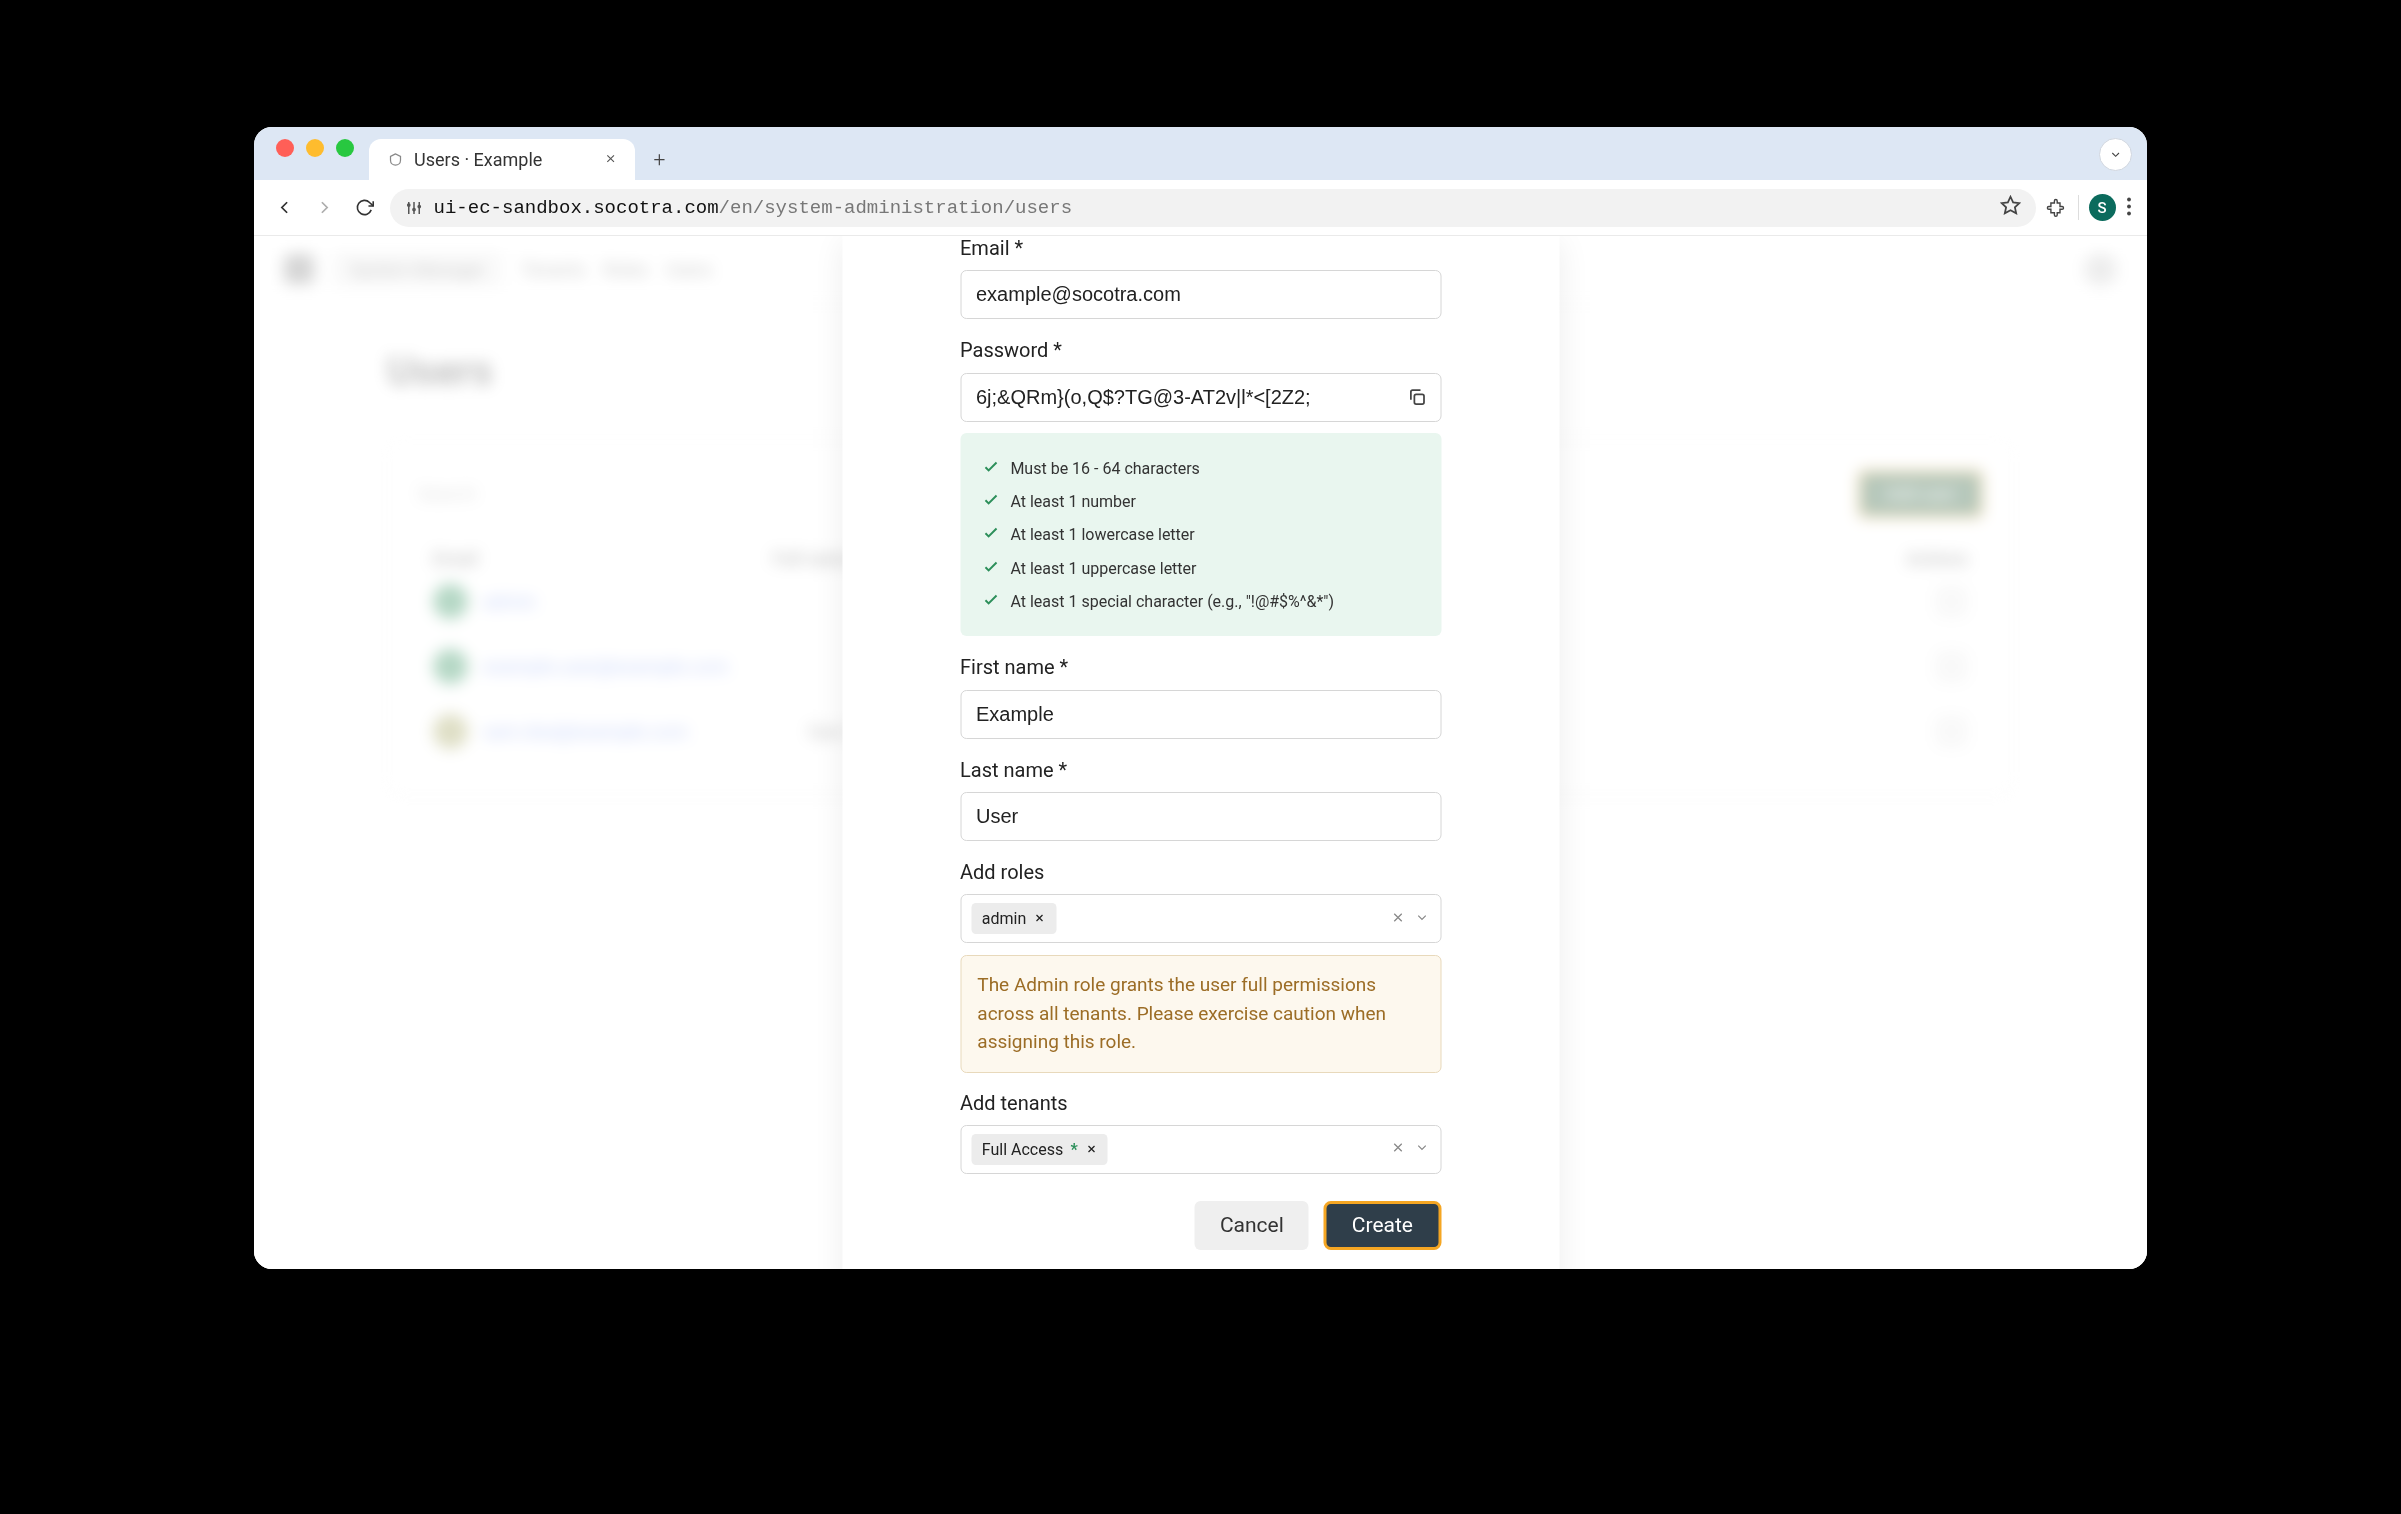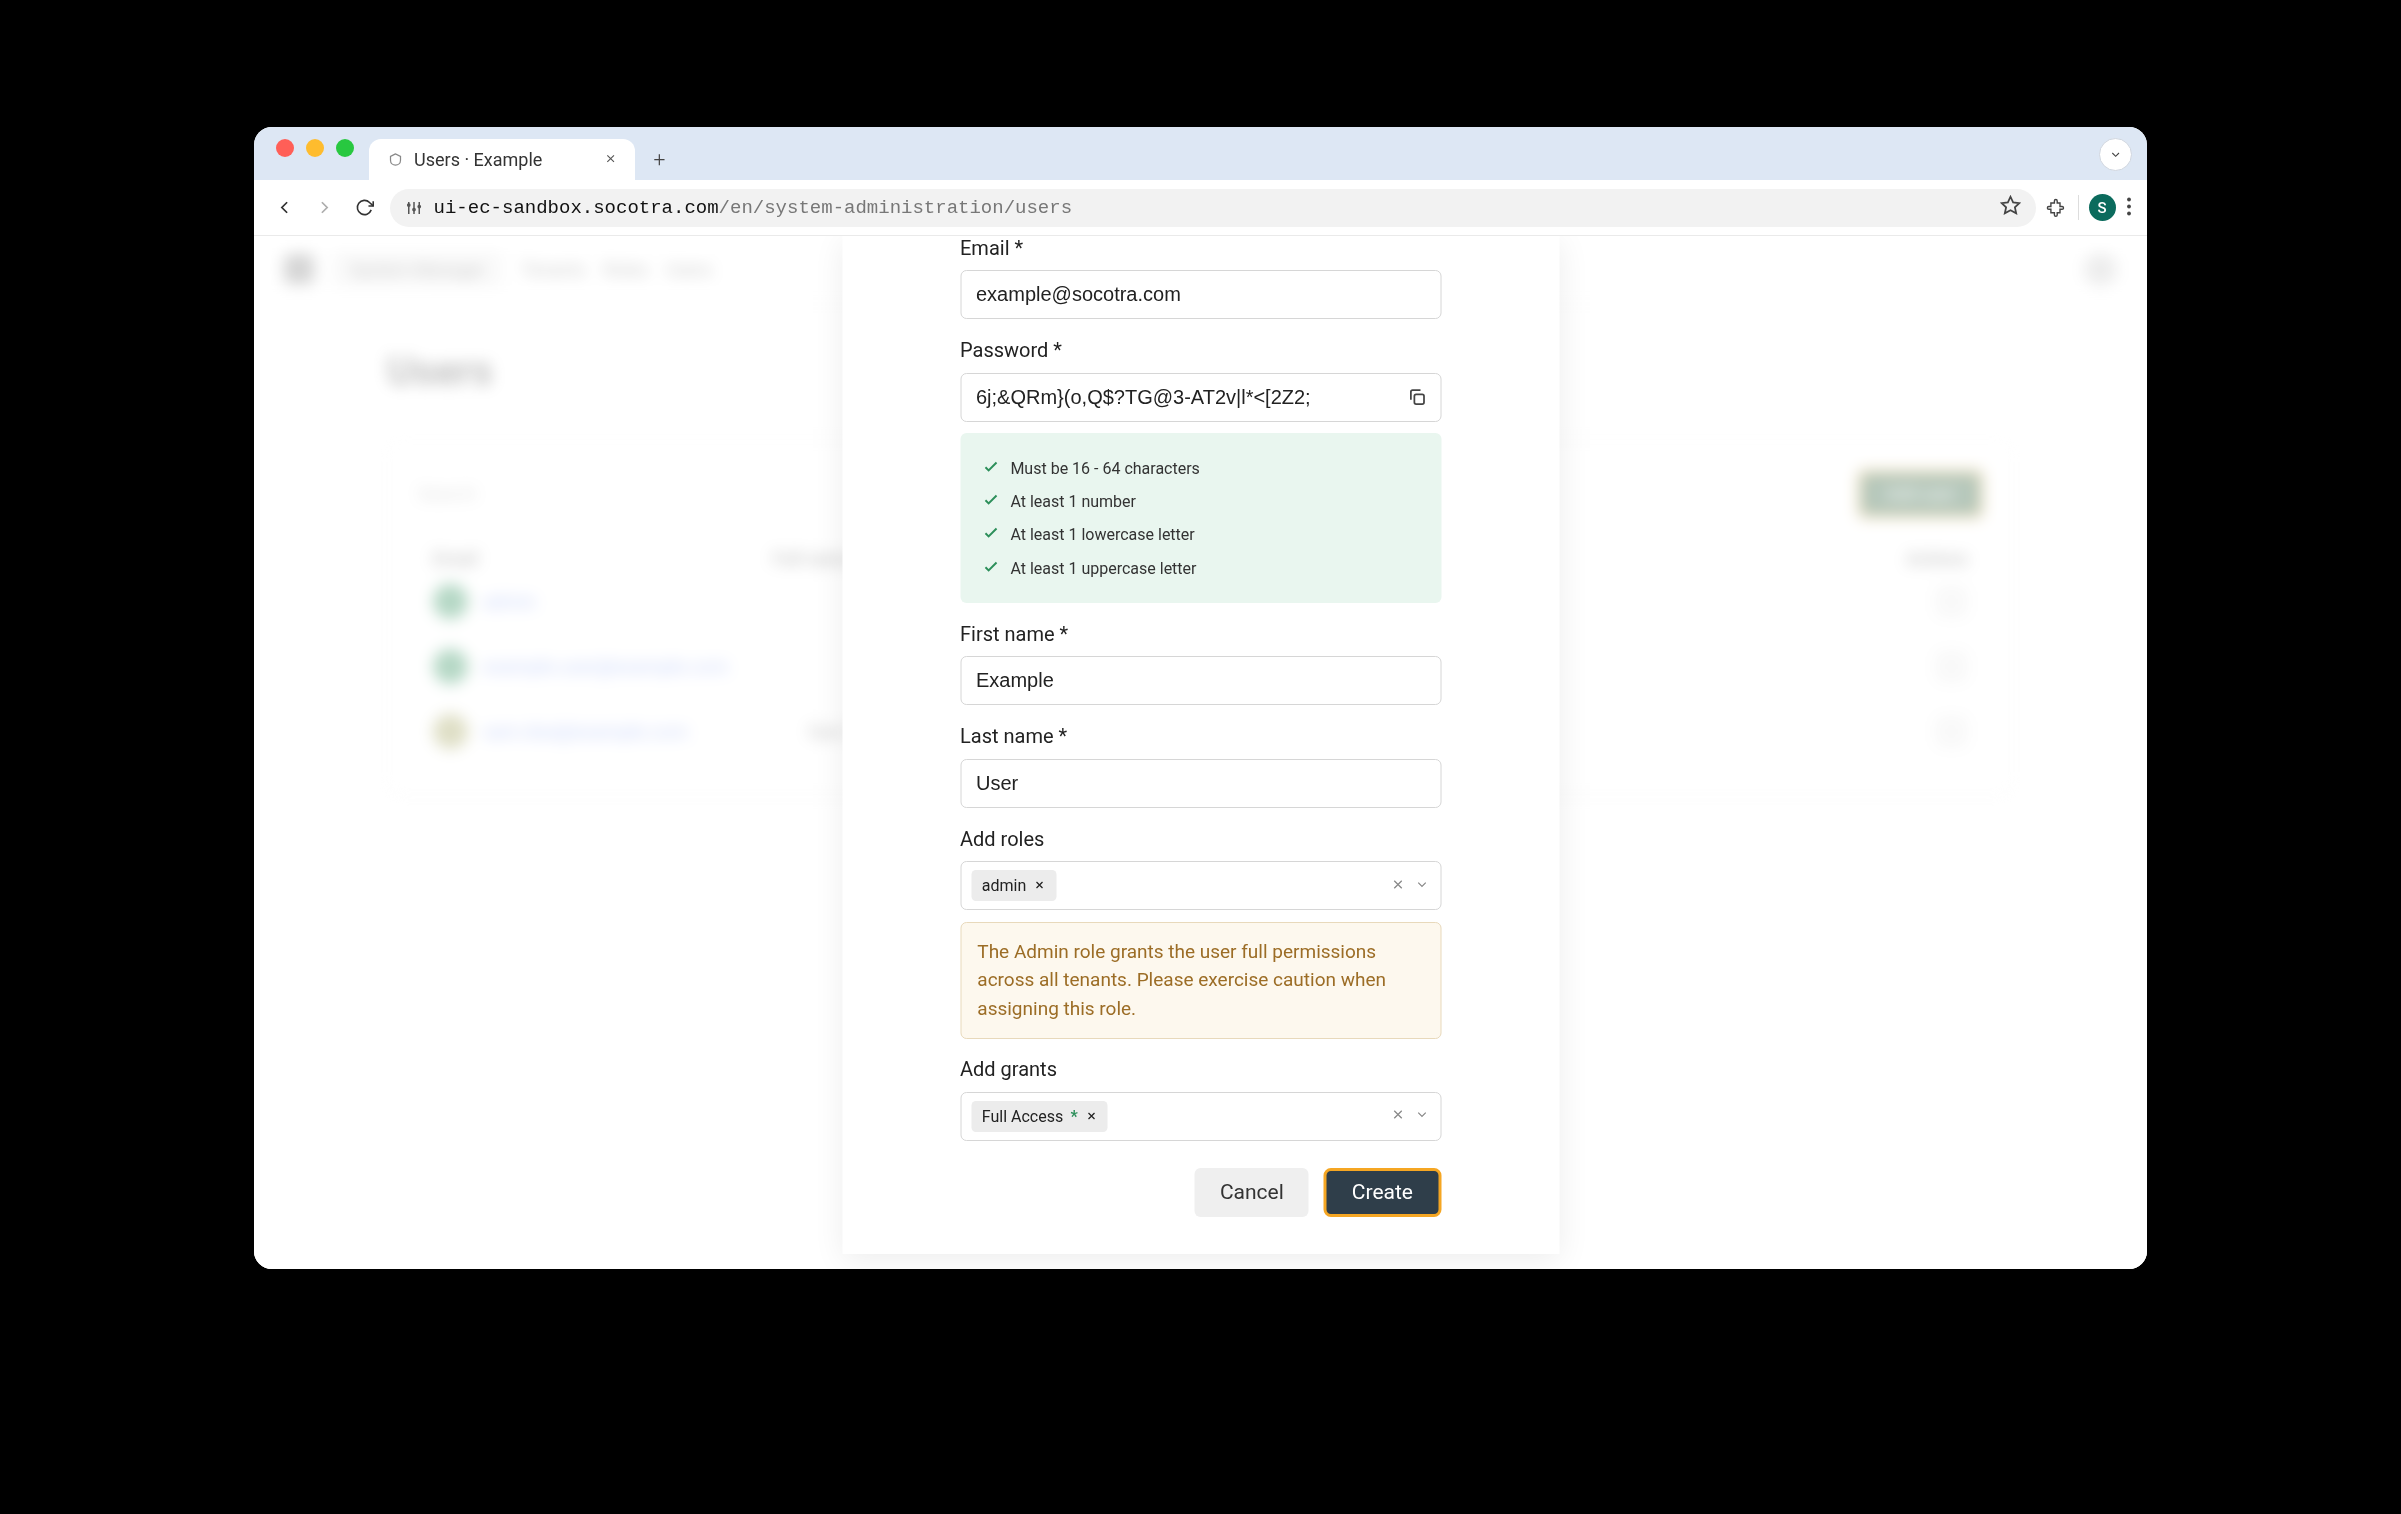--- a/index.html
+++ b/index.html
@@ -413,20 +413,26 @@
                 <path d="M5 13l4 4L19 7"></path>
               </svg></span>
           <span>At least 1 lowercase letter</span>
         </div>
         <div class="rule">
           <span class="rule-check"><svg width="19" height="19" viewBox="0 0 24 24" fill="none" stroke="currentColor" stroke-width="2.5">
                 <path d="M5 13l4 4L19 7"></path>
               </svg></span>
           <span>At least 1 uppercase letter</span>
         </div>
+        <div class="rule">
+          <span class="rule-check"><svg width="19" height="19" viewBox="0 0 24 24" fill="none" stroke="currentColor" stroke-width="2.5">
+                <path d="M5 13l4 4L19 7"></path>
+              </svg></span>
+          <span>At least 1 special character (e.g., "!@#$%^&amp;*")</span>
+        </div>
       </div>
 
       <div class="field">
         <label class="field-label">First name *</label>
         <input class="field-input" value="Example" style="">
       </div>
 
       <div class="field">
         <label class="field-label">Last name *</label>
         <input class="field-input" value="User" style="">
@@ -456,21 +462,21 @@
             </span>
           </div>
         </div>
       </div>
 
       <div class="warning-box">
         <span>The Admin role grants the user full permissions across all tenants. Please exercise caution when assigning this role.</span>
       </div>
 
       <div class="field">
-        <label class="field-label">Add grants</label>
+        <label class="field-label">Add tenants</label>
         <div class="multiselect">
           <div class="chip">
             <span>Full Access</span>
             <span class="chip-star">*</span>
             <span class="chip-x">
               <svg width="12" height="12" viewBox="0 0 24 24" stroke="currentColor" stroke-width="2.5">
                   <path d="M6 6l12 12M18 6L6 18"></path>
                 </svg>
             </span>
           </div>

